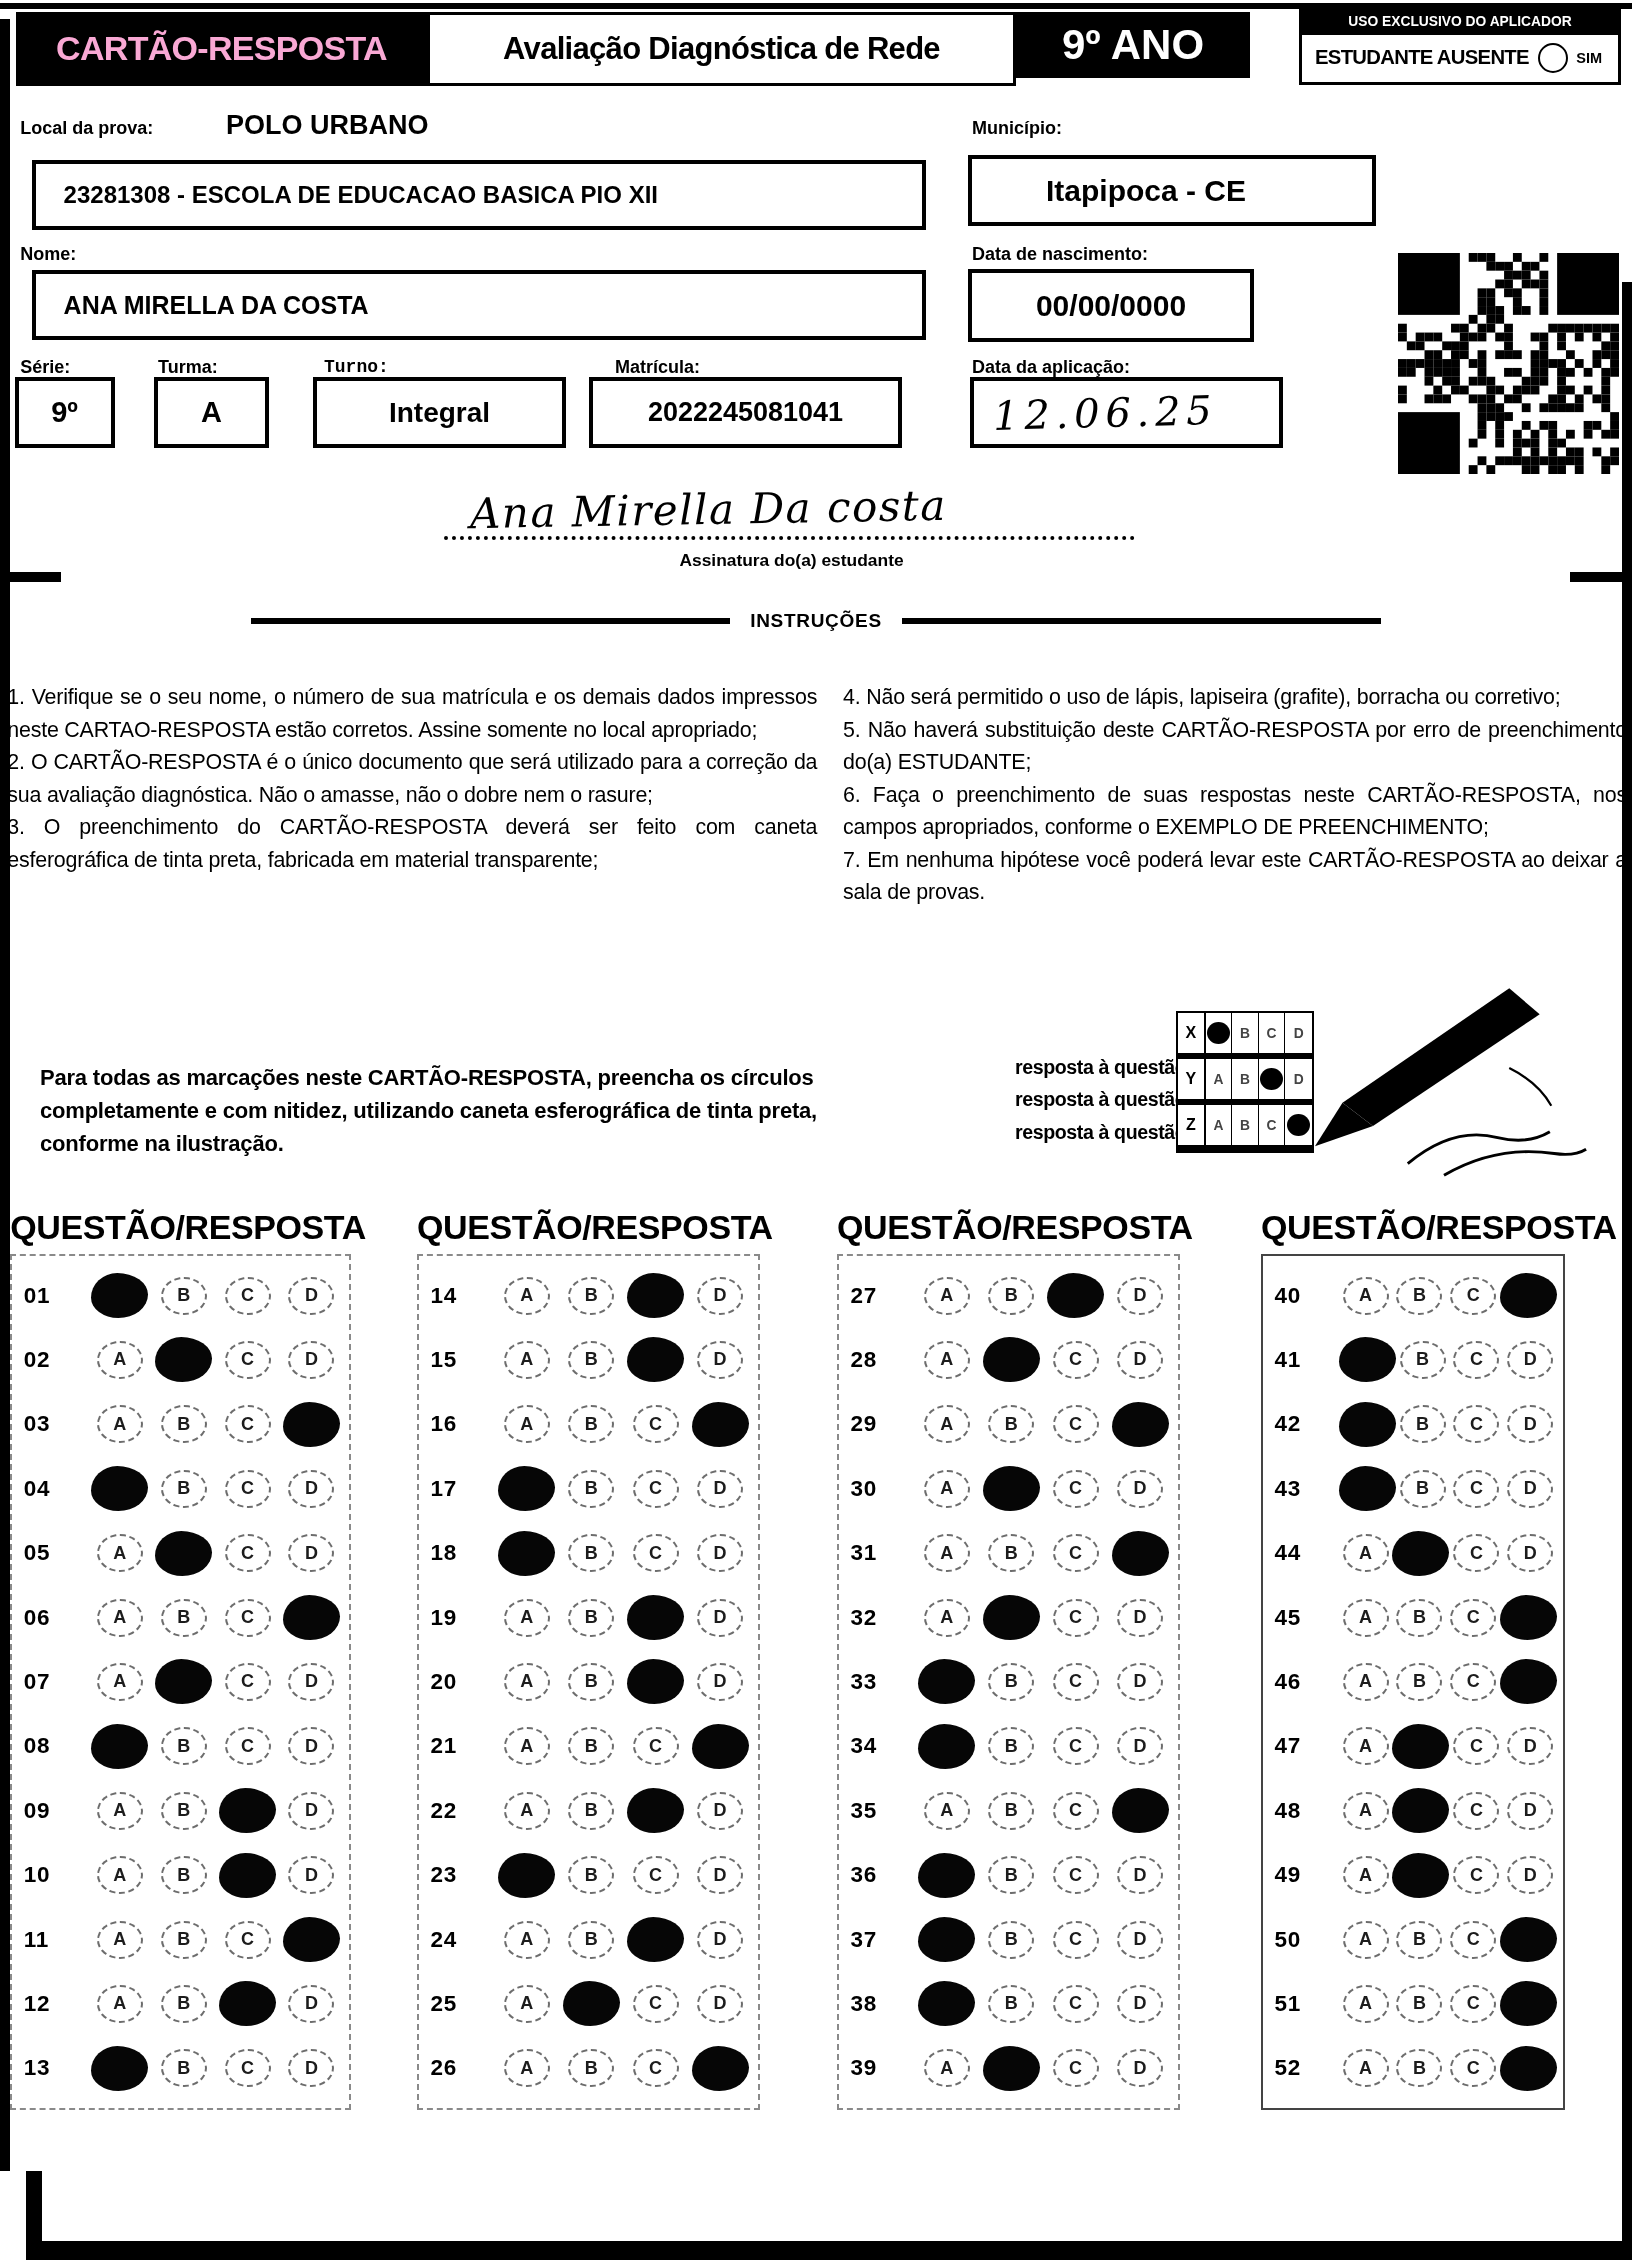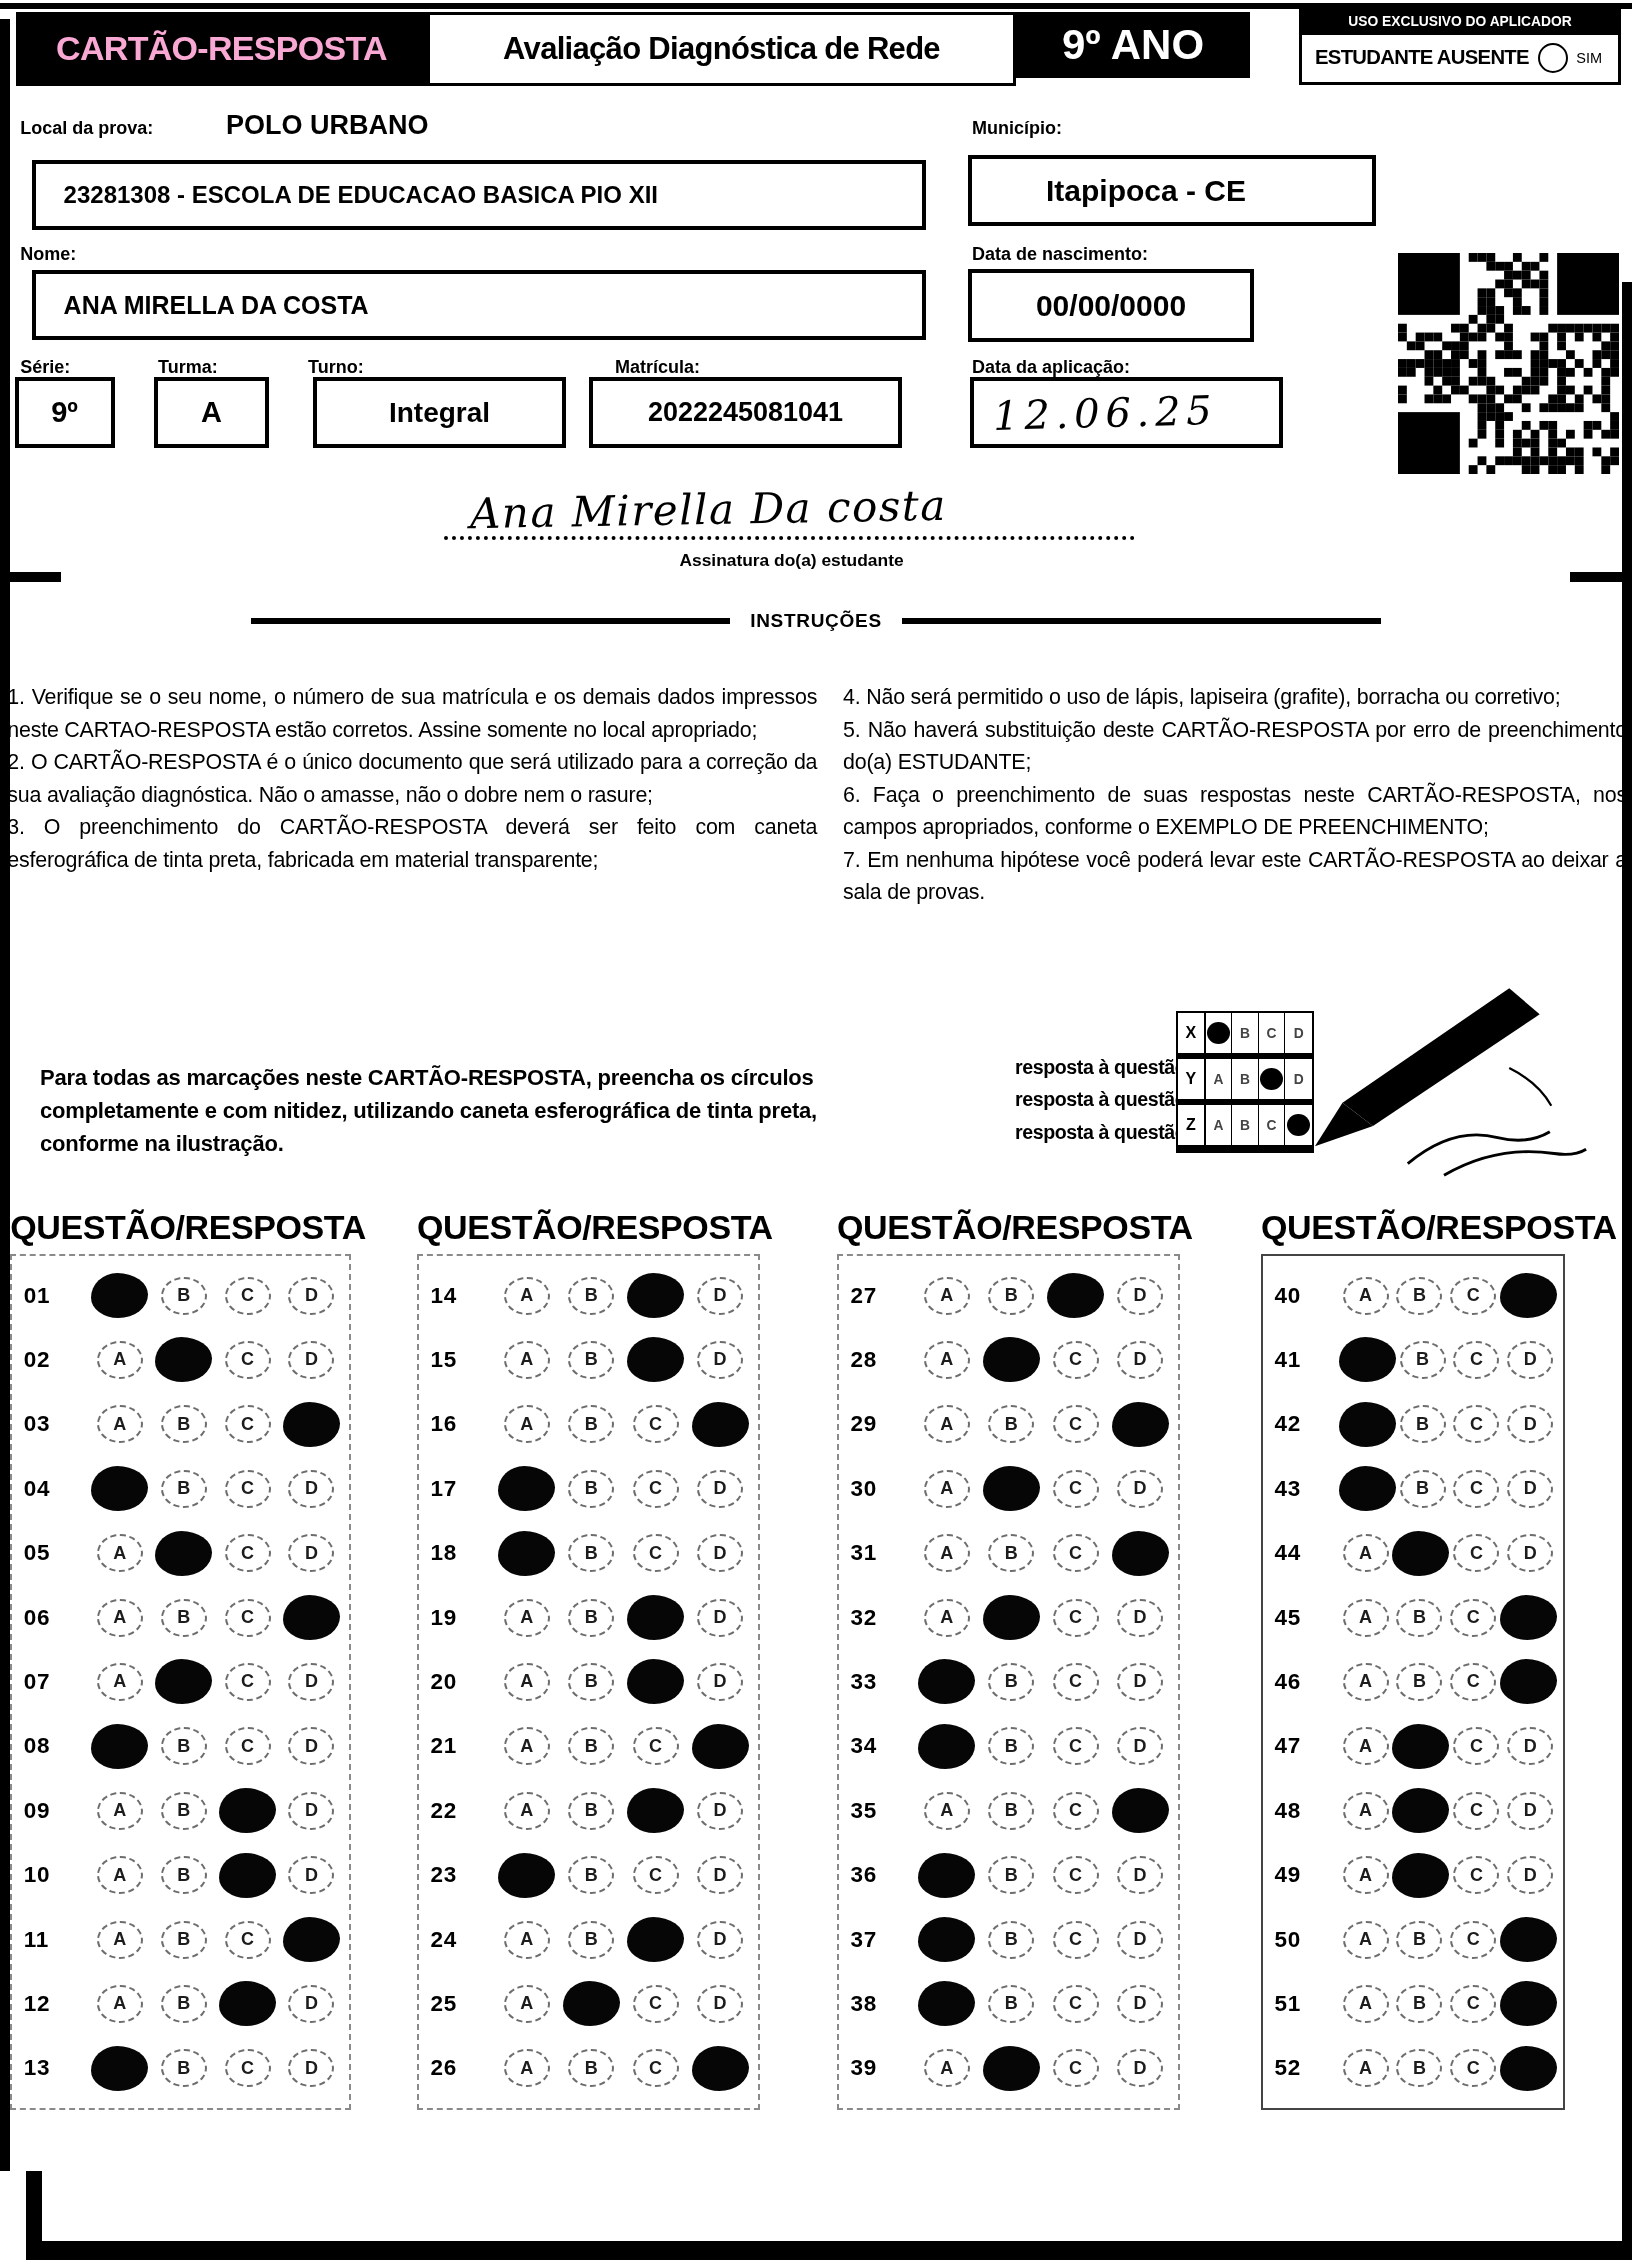--- a/index.html
+++ b/index.html
@@ -14,21 +14,21 @@
   .frame{background:#000;}
   
   .hdr-card{left:16px;top:11.6px;width:411px;height:74px;background:#000;color:#f9a8d4;font-size:34px;font-weight:bold;letter-spacing:-0.7px;}
   .hdr-exam{left:427px;top:11.6px;width:589px;height:74px;background:#fff;border:3.6px solid #000;font-size:31px;font-weight:bold;letter-spacing:-0.7px;}
   .hdr-grade{left:1016px;top:11.6px;width:234px;height:66px;background:#000;color:#fff;font-size:42px;font-weight:bold;}
   .hdr-right{left:1299px;top:4.4px;width:322px;height:81px;border:3.6px solid #000;background:#fff;}
   .hdr-right-top{height:27.6px;background:#000;color:#fff;font-size:13.8px;font-weight:bold;display:flex;align-items:center;justify-content:center;letter-spacing:0px;}
   .hdr-right-bot{height:46px;display:flex;align-items:center;padding-left:13px;gap:8.7px;}
   .absent-lbl{font-size:20.3px;font-weight:bold;letter-spacing:-0.7px;}
   .absent-circle{width:26px;height:26px;border:2.9px solid #000;border-radius:50%;}
-  .sim-lbl{font-size:14.5px;font-weight:normal;}
+  .sim-lbl{font-size:14.5px;font-weight:bold;}
   
   .lbl{font-size:18px;font-weight:bold;}
   .vbox{border:4.4px solid #000;background:#fff;display:flex;align-items:center;font-weight:bold;}
   .hand{font-family:"DejaVu Serif",serif;font-style:italic;font-weight:normal;}
   
   .sig-line{border-bottom:4.4px dotted #000;}
   .sig-name{font-size:42px;letter-spacing:1.5px;transform:rotate(-1deg);white-space:nowrap;}
   
   .instr-title-row{left:0;top:610px;width:1632px;display:flex;align-items:center;justify-content:center;gap:20.3px;}
   .instr-line{height:5.1px;background:#000;width:479px;}
@@ -334,21 +334,21 @@
       <rect x="216" y="0" width="84" height="84"></rect>
       <rect fill="#fff" x="228" y="12" width="60" height="60"></rect>
       <rect x="240" y="24" width="36" height="36"></rect>
       <rect x="0" y="216" width="84" height="84"></rect>
       <rect fill="#fff" x="12" y="228" width="60" height="60"></rect>
       <rect x="24" y="240" width="36" height="36"></rect>
     </svg></div>
 
 <div class="abs lbl" style="left:20.3px;top:357px;">Série:</div>
 <div class="abs lbl" style="left:158px;top:357px;">Turma:</div>
-<div class="abs lbl" style="left:308px;top:357px;">Turno:</div>
+<div class="abs lbl" style="left:324px;top:357px;font-family:Liberation Mono, monospace;">Turno:</div>
 <div class="abs lbl" style="left:615px;top:357px;">Matrícula:</div>
 <div class="abs lbl" style="left:972px;top:357px;">Data da aplicação:</div>
 
 <div class="abs vbox flexc" style="left:14.5px;top:377px;width:100px;height:71px;font-size:29px;justify-content:center;">
   <span>9º</span>
 </div>
 <div class="abs vbox flexc" style="left:154px;top:377px;width:115px;height:71px;font-size:29px;justify-content:center;">
   <span>A</span>
 </div>
 <div class="abs vbox flexc" style="left:313px;top:377px;width:253px;height:71px;font-size:28px;justify-content:center;">

